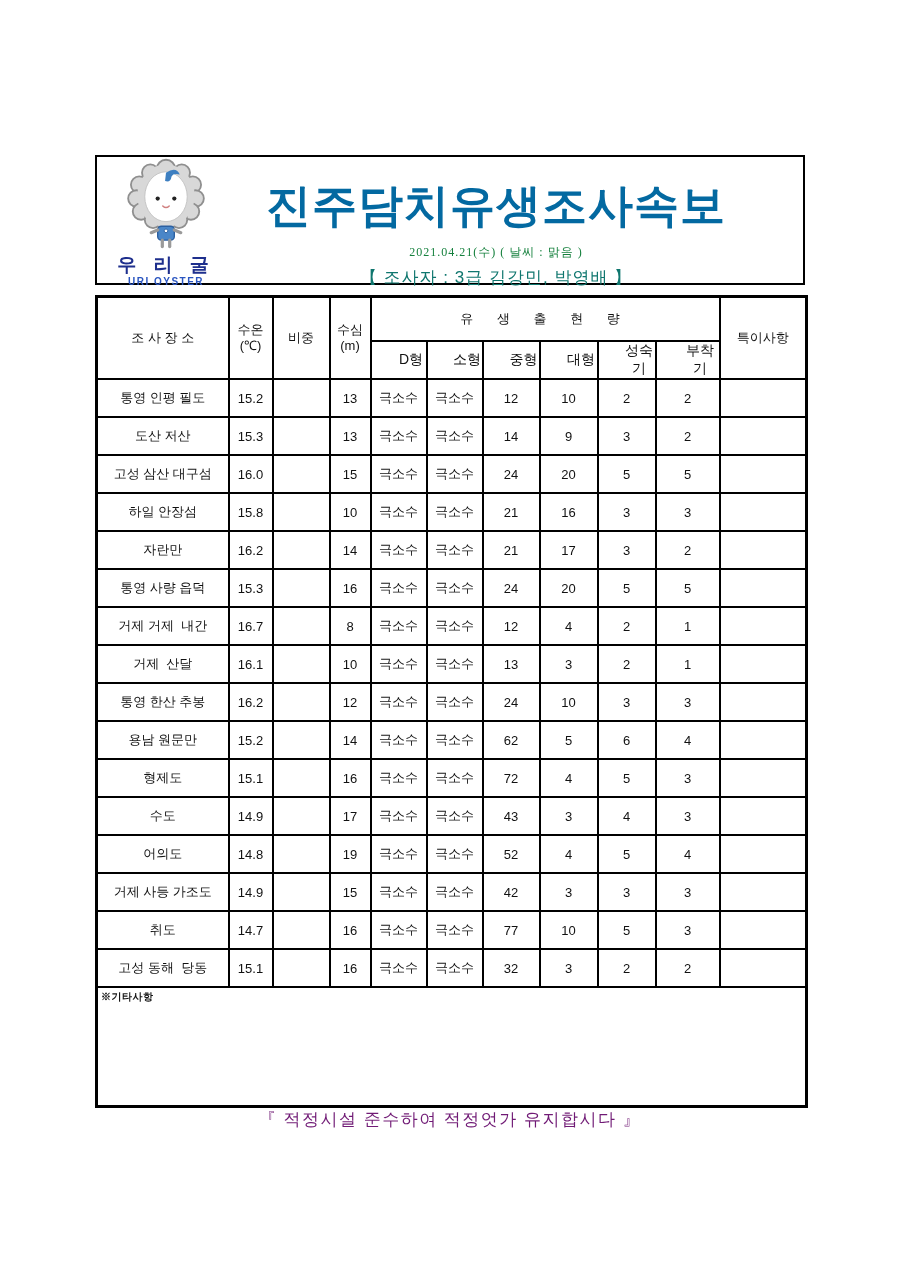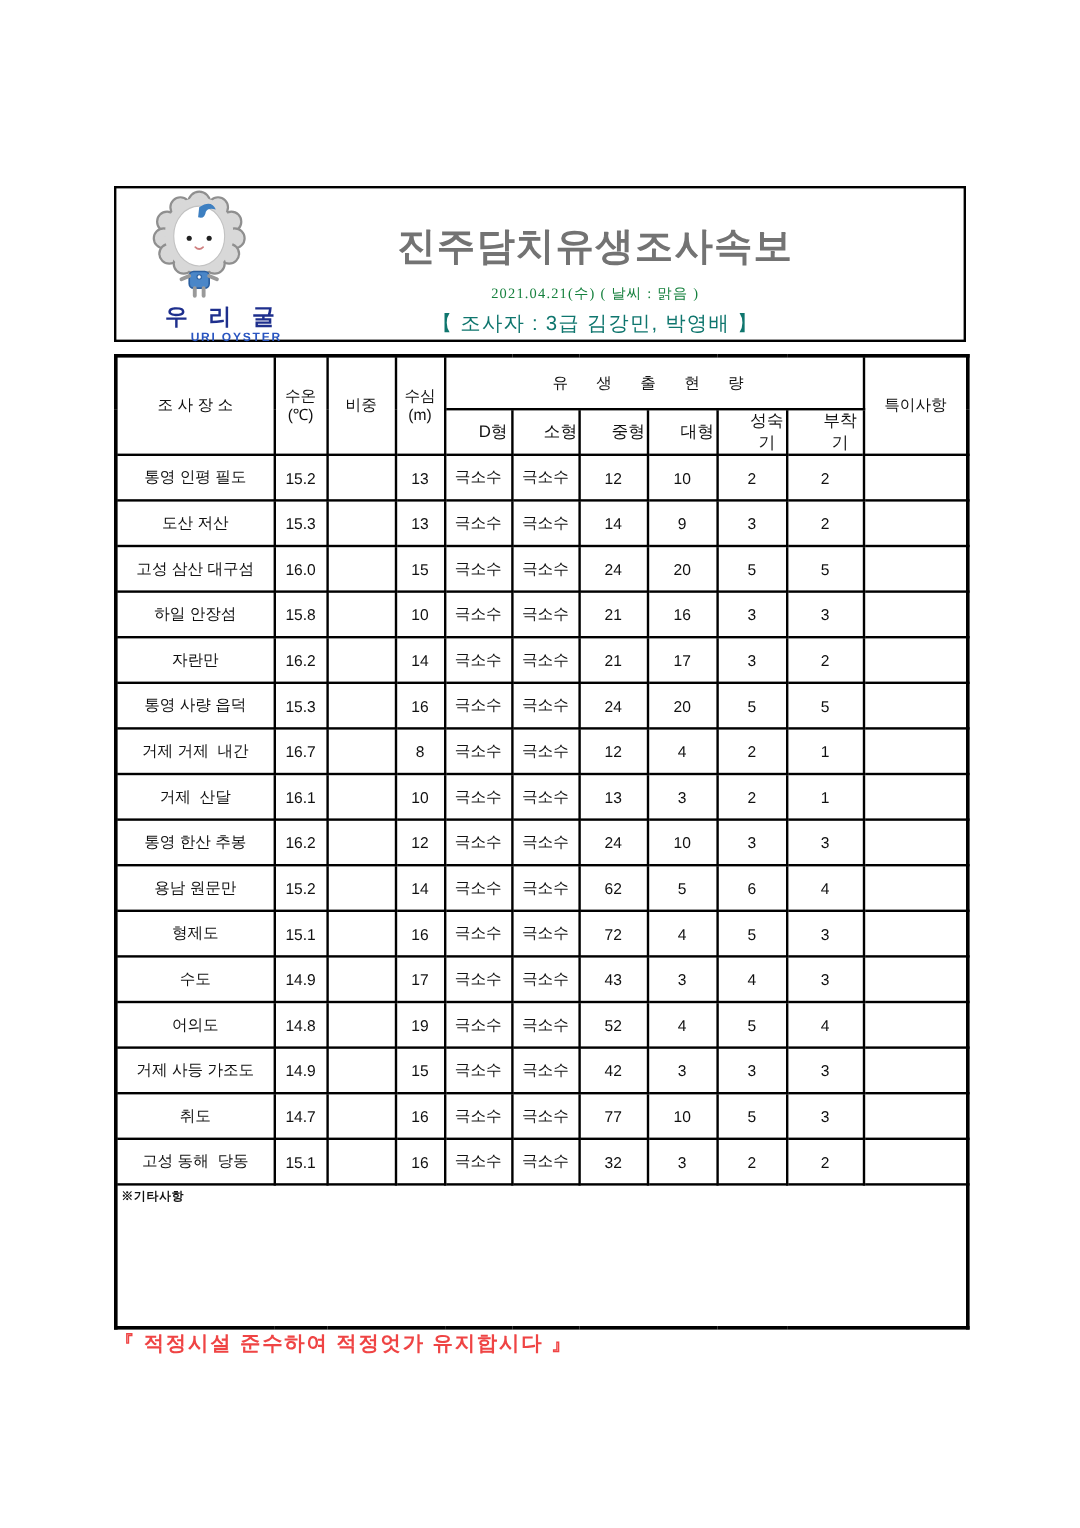--- a/index.html
+++ b/index.html
@@ -6,26 +6,26 @@
   body{
     width:900px;height:1273px;background:#ffffff;position:relative;
     font-family:"Liberation Sans",sans-serif;color:#111;
     -webkit-font-smoothing:antialiased;
   }
   .header-box{
     position:absolute;left:95px;top:155px;width:710px;height:130px;
     border:2px solid #000;box-sizing:border-box;
     display:flex;align-items:center;background:#fff;
   }
-  .logo{width:138px;text-align:right;line-height:1;padding-top:3px;flex:none;}
+  .logo{width:138px;text-align:center;line-height:1;padding-top:3px;flex:none;}
   .logo svg{display:block;margin:0 auto;}
   .logo-ko{color:#1e2f8d;font-weight:bold;font-size:19px;letter-spacing:6px;margin-top:2px;}
   .logo-en{color:#2a55c0;font-weight:bold;font-size:10px;letter-spacing:1.5px;margin-top:3px;}
   .header-text{flex:1;text-align:center;padding-right:46px;}
-  .title{font-size:32px;font-weight:bold;letter-spacing:1px;color:#737373;margin-top:24px;}
+  .title{font-size:45px;font-weight:bold;letter-spacing:1px;color:#0369a1;margin-top:24px;}
   .date-line{font-size:12px;margin-top:8px;letter-spacing:1px;color:#15803d;font-family:Liberation Serif, serif;}
   .surveyor-line{font-size:17px;margin-top:5px;letter-spacing:1px;color:#0f766e;}
 
   table.survey{
     position:absolute;left:95px;top:295px;width:710px;
     border-collapse:collapse;table-layout:fixed;background:#fff;
   }
   table.survey th,table.survey td{
     border:2px solid #000;text-align:center;vertical-align:middle;
     padding:0;overflow:hidden;font-size:13px;color:#111;
@@ -36,22 +36,22 @@
   thead tr.h2 th{height:34px;font-size:14px;padding-left:25px;}
   th.two-line{line-height:1.25;font-size:14px;}
   th.group{letter-spacing:10px;font-size:16px;}
   tbody tr{height:38px;padding-left:24px;}
   tbody td.c0{white-space:pre;font-size:13px;}
   tfoot td.etc{
     height:113px;vertical-align:top;text-align:left;
     font-size:10px;font-weight:600;padding:2px 3px;letter-spacing:0.5px;
   }
   .footer-slogan{
-    position:absolute;left:95px;top:1108px;width:710px;
-    font-size:17px;font-weight:bold;letter-spacing:1.5px;color:#ef4444;
+    position:absolute;left:95px;top:1108px;width:710px;text-align:center;
+    font-size:17px;font-weight:normal;letter-spacing:1.5px;color:#701a75;
   }
 </style>
 </head>
 <body>
 
 <div class="header-box">
   <div class="logo">
     <svg width="84" height="96" viewBox="0 0 90 104">
       <g fill="#d8d8d8" stroke="#8f8f8f" stroke-width="2">
         <circle cx="45" cy="13" r="10"></circle>

